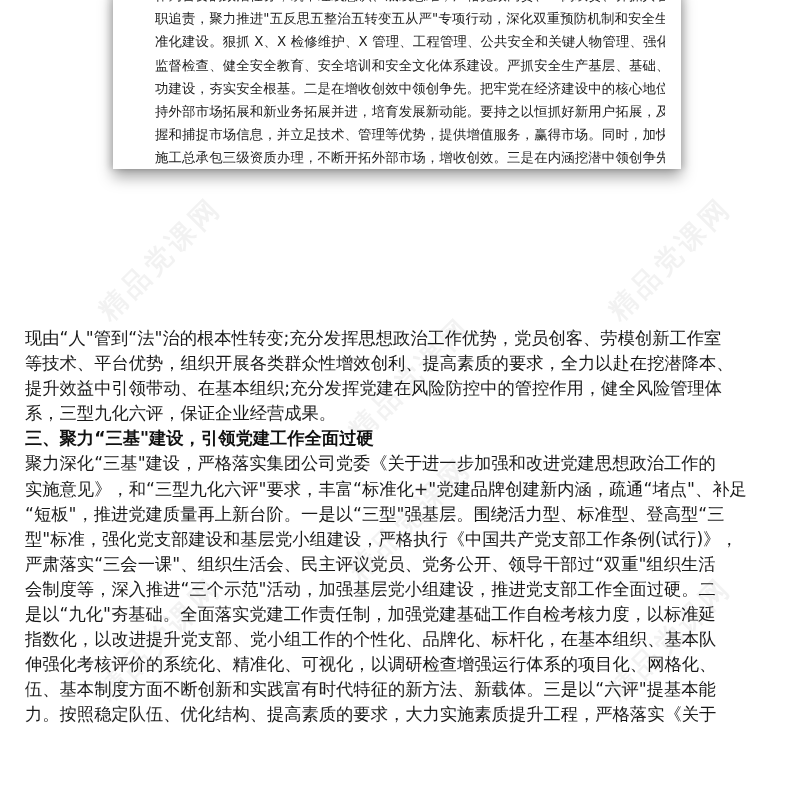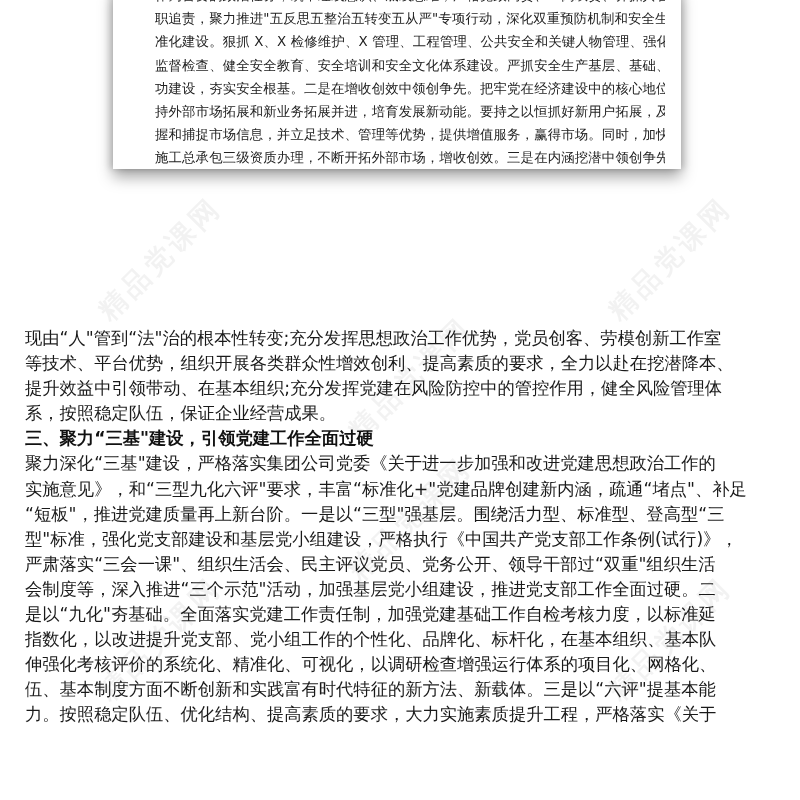--- a/index.html
+++ b/index.html
@@ -54,21 +54,21 @@
 <div class="watermark" style="left:330px; top:360px;">精品党课网</div>
 <div class="watermark" style="left:330px; top:500px;">精品党课网</div>
 <div class="watermark" style="left:80px; top:620px;">精品党课网</div>
 <div class="watermark" style="left:590px; top:620px;">精品党课网</div>
 
 <div class="main">
   <div>
     <span class="main-line">现由“人"管到“法"治的根本性转变;充分发挥思想政治工作优势，党员创客、劳模创新工作室</span>
     <span class="main-line">等技术、平台优势，组织开展各类群众性增效创利、提高素质的要求，全力以赴在挖潜降本、</span>
     <span class="main-line">提升效益中引领带动、在基本组织;充分发挥党建在风险防控中的管控作用，健全风险管理体</span>
-    <span class="main-line">系，按照稳定队伍，保证企业经营成果。</span>
+    <span class="main-line">系，三型九化六评，保证企业经营成果。</span>
   </div>
   <span class="main-line heading">三、聚力“三基"建设，引领党建工作全面过硬</span>
   <div>
     <span class="main-line">聚力深化“三基"建设，严格落实集团公司党委《关于进一步加强和改进党建思想政治工作的</span>
     <span class="main-line">实施意见》，和“三型九化六评"要求，丰富“标准化+"党建品牌创建新内涵，疏通“堵点"、补足</span>
     <span class="main-line">“短板"，推进党建质量再上新台阶。一是以“三型"强基层。围绕活力型、标准型、登高型“三</span>
     <span class="main-line">型"标准，强化党支部建设和基层党小组建设，严格执行《中国共产党支部工作条例(试行)》，</span>
     <span class="main-line">严肃落实“三会一课"、组织生活会、民主评议党员、党务公开、领导干部过“双重"组织生活</span>
     <span class="main-line">会制度等，深入推进“三个示范"活动，加强基层党小组建设，推进党支部工作全面过硬。二</span>
     <span class="main-line">是以“九化"夯基础。全面落实党建工作责任制，加强党建基础工作自检考核力度，以标准延</span>

